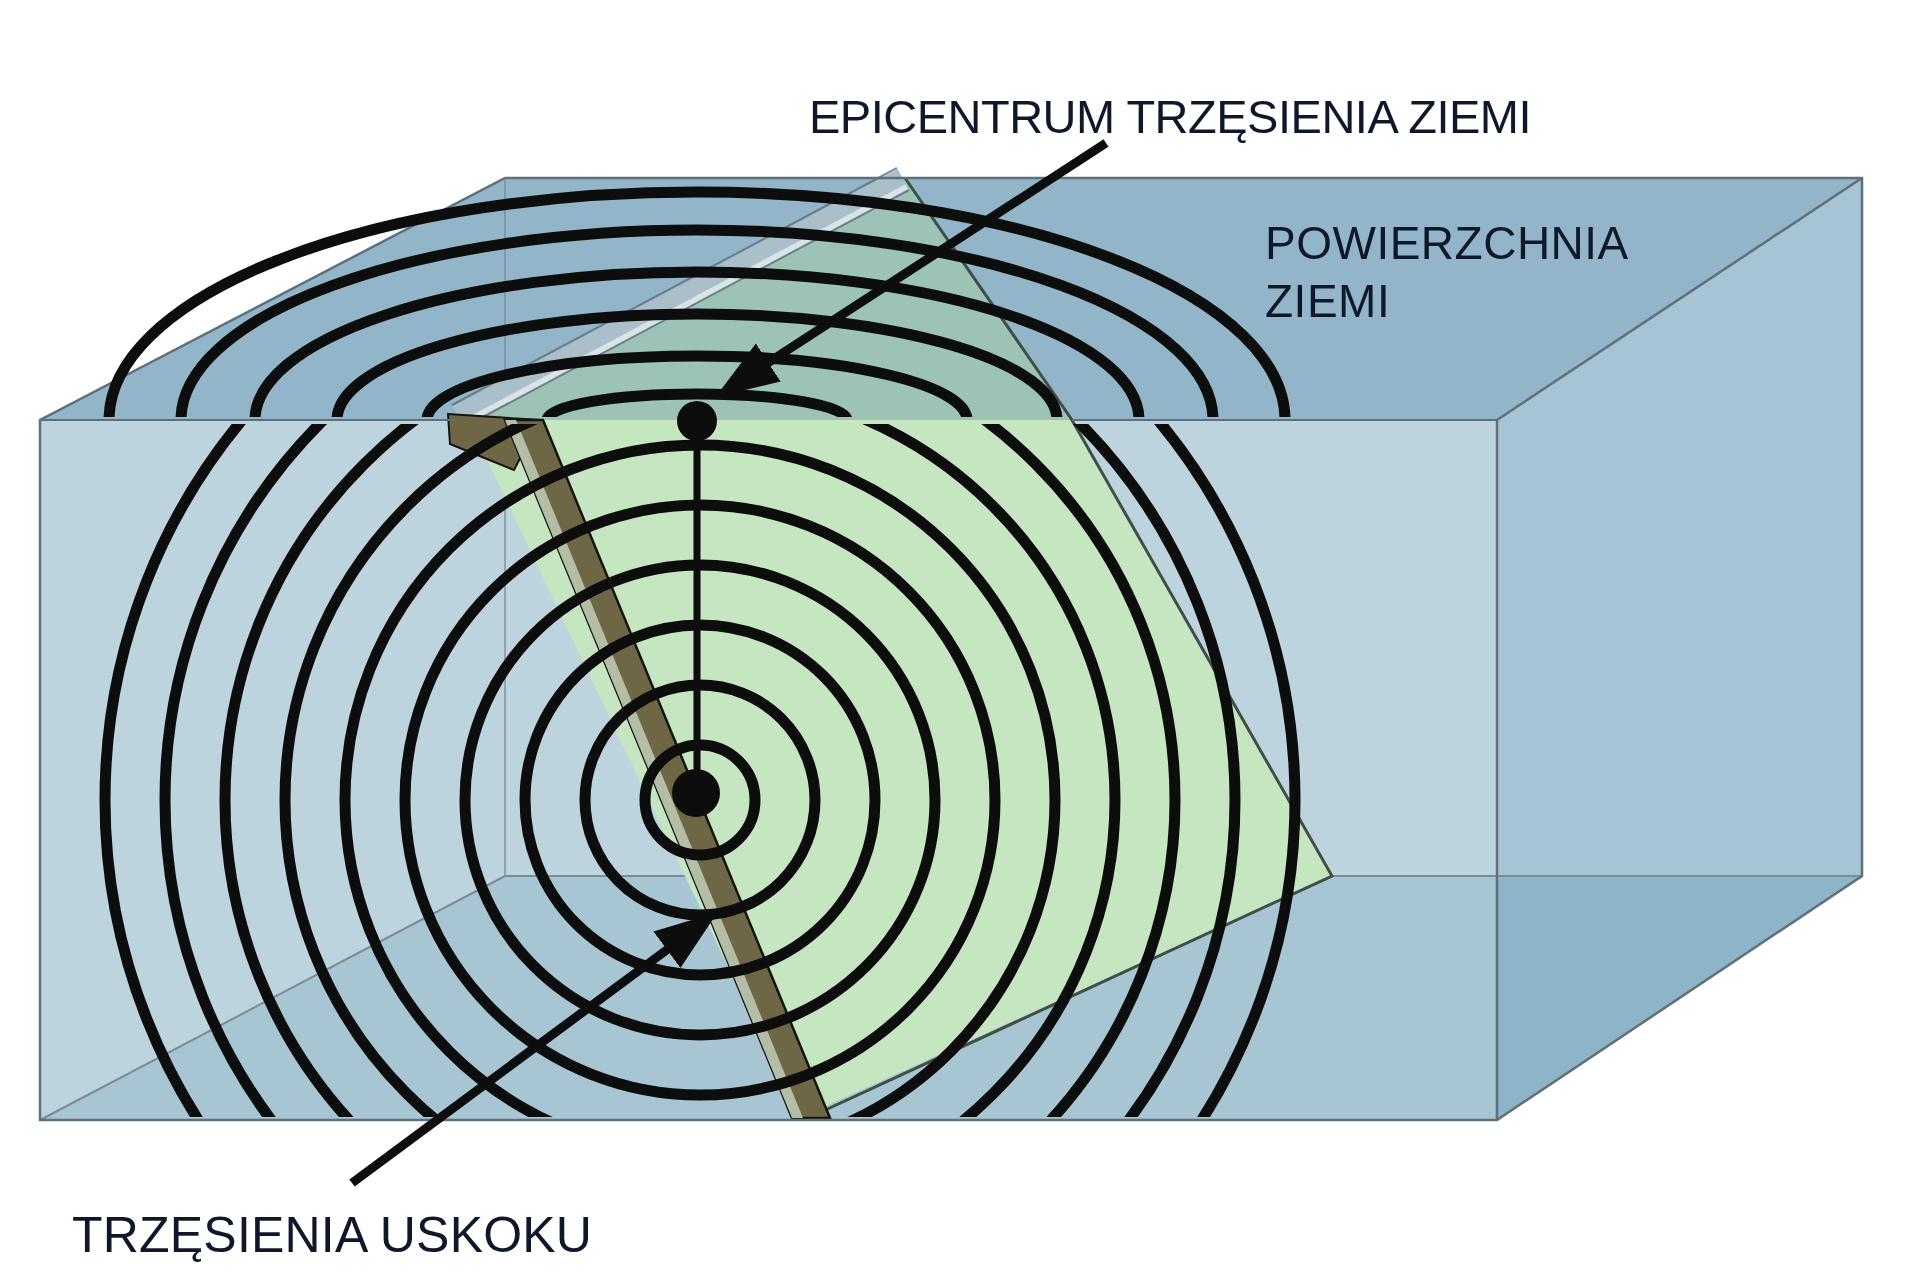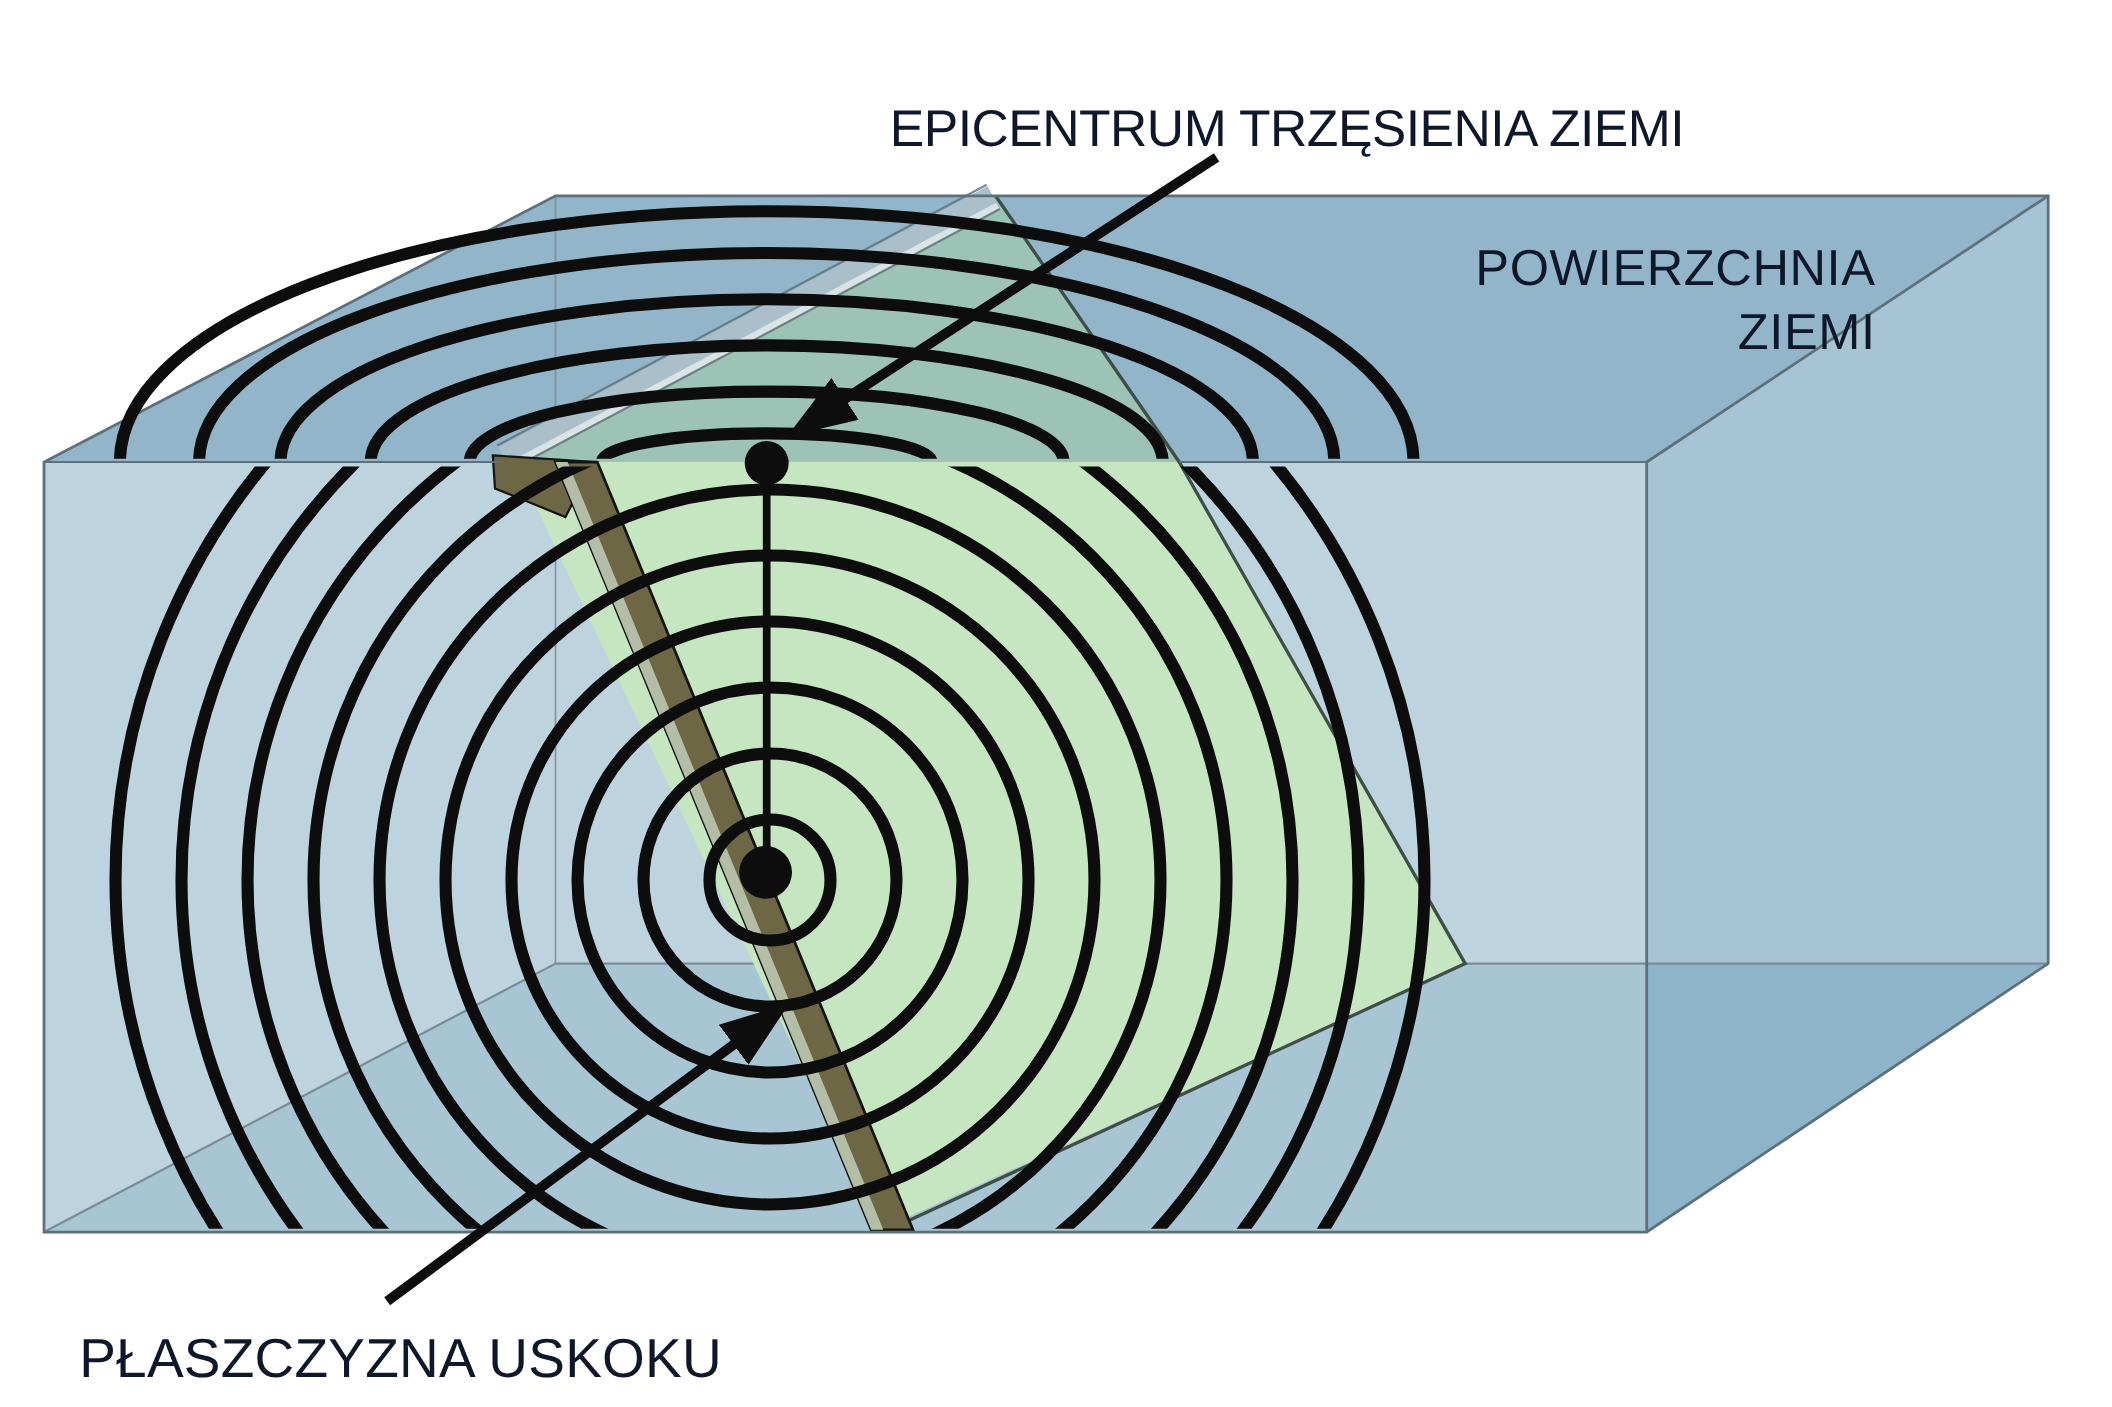--- a/index.html
+++ b/index.html
@@ -4,21 +4,21 @@
 <style>
   html,body{margin:0;padding:0;background:#fff;}
   body{width:1920px;height:1279px;position:relative;overflow:hidden;
        font-family:"Liberation Sans",sans-serif;}
   #stage{position:absolute;left:0;top:0;width:1920px;height:1279px;}
   #diagram-svg{position:absolute;left:0;top:0;}
   .lbl{position:absolute;color:#0f172a;font-weight:400;white-space:pre-line;
        -webkit-font-smoothing:antialiased;}
   .lbl-title{left:640px;top:92px;width:1060px;text-align:center;
              font-size:47px;letter-spacing:-0.5px;line-height:1.05;}
-  .lbl-surface{left:1265px;top:214px;width:440px;text-align:right;
+  .lbl-surface{left:1265px;top:214px;width:440px;text-align:left;
                font-size:46px;line-height:58px;letter-spacing:0.5px;}
   .lbl-hypo{left:800px;top:760px;width:520px;text-align:left;
             font-size:33px;line-height:48px;letter-spacing:-0.3px;}
   .lbl-fault{left:72px;top:1206px;width:700px;text-align:left;
              font-size:50px;letter-spacing:0.2px;}
 </style>
 </head>
 <body>
 
 <div id="stage">
@@ -90,14 +90,14 @@
     <circle cx="697" cy="421" r="20" fill="#0d0d0d"></circle>
     <circle cx="696" cy="793" r="24" fill="#0d0d0d"></circle>
 
     <line x1="1106" y1="143" x2="763" y2="366" stroke-width="9" marker-end="url(#ah)" stroke="#0d0d0d"></line>
     <line x1="352" y1="1183" x2="672" y2="946" stroke-width="9" marker-end="url(#ah)" stroke="#0d0d0d"></line>
   </svg>
 
   <div class="lbl lbl-title">EPICENTRUM TRZĘSIENIA ZIEMI</div>
   <div class="lbl lbl-surface">POWIERZCHNIA
 ZIEMI</div>
-  <div class="lbl lbl-fault">PŁASZCZYZNA USKOKU</div>
+  <div class="lbl lbl-fault">TRZĘSIENIA USKOKU</div>
 </div>
 
 </body></html>

